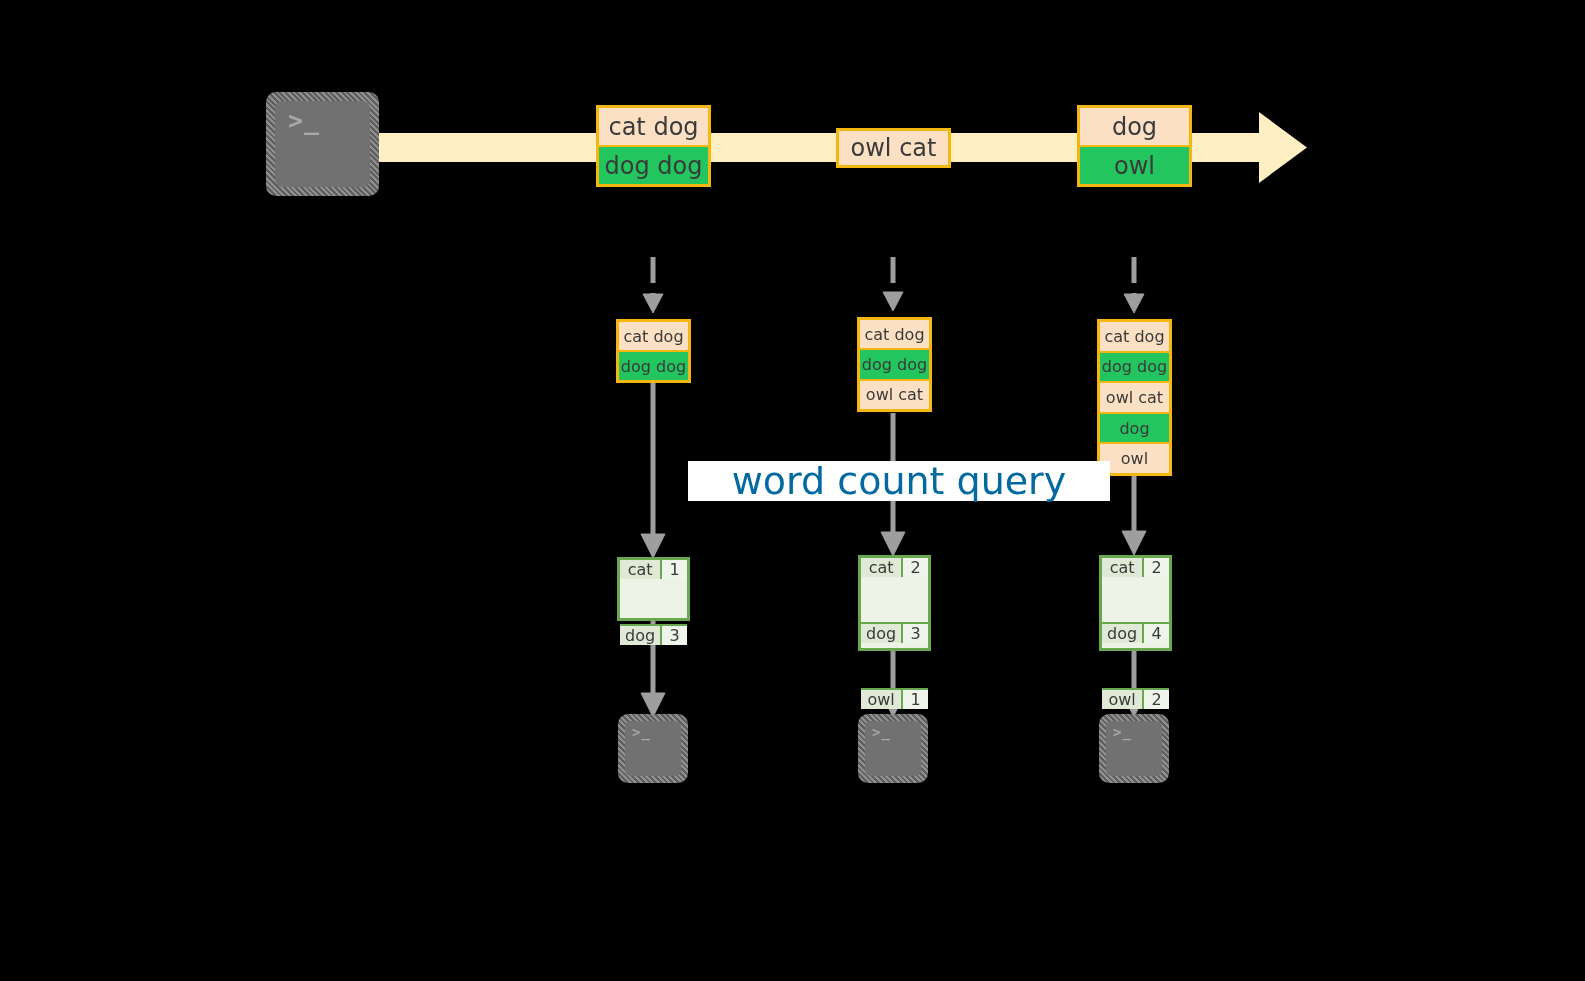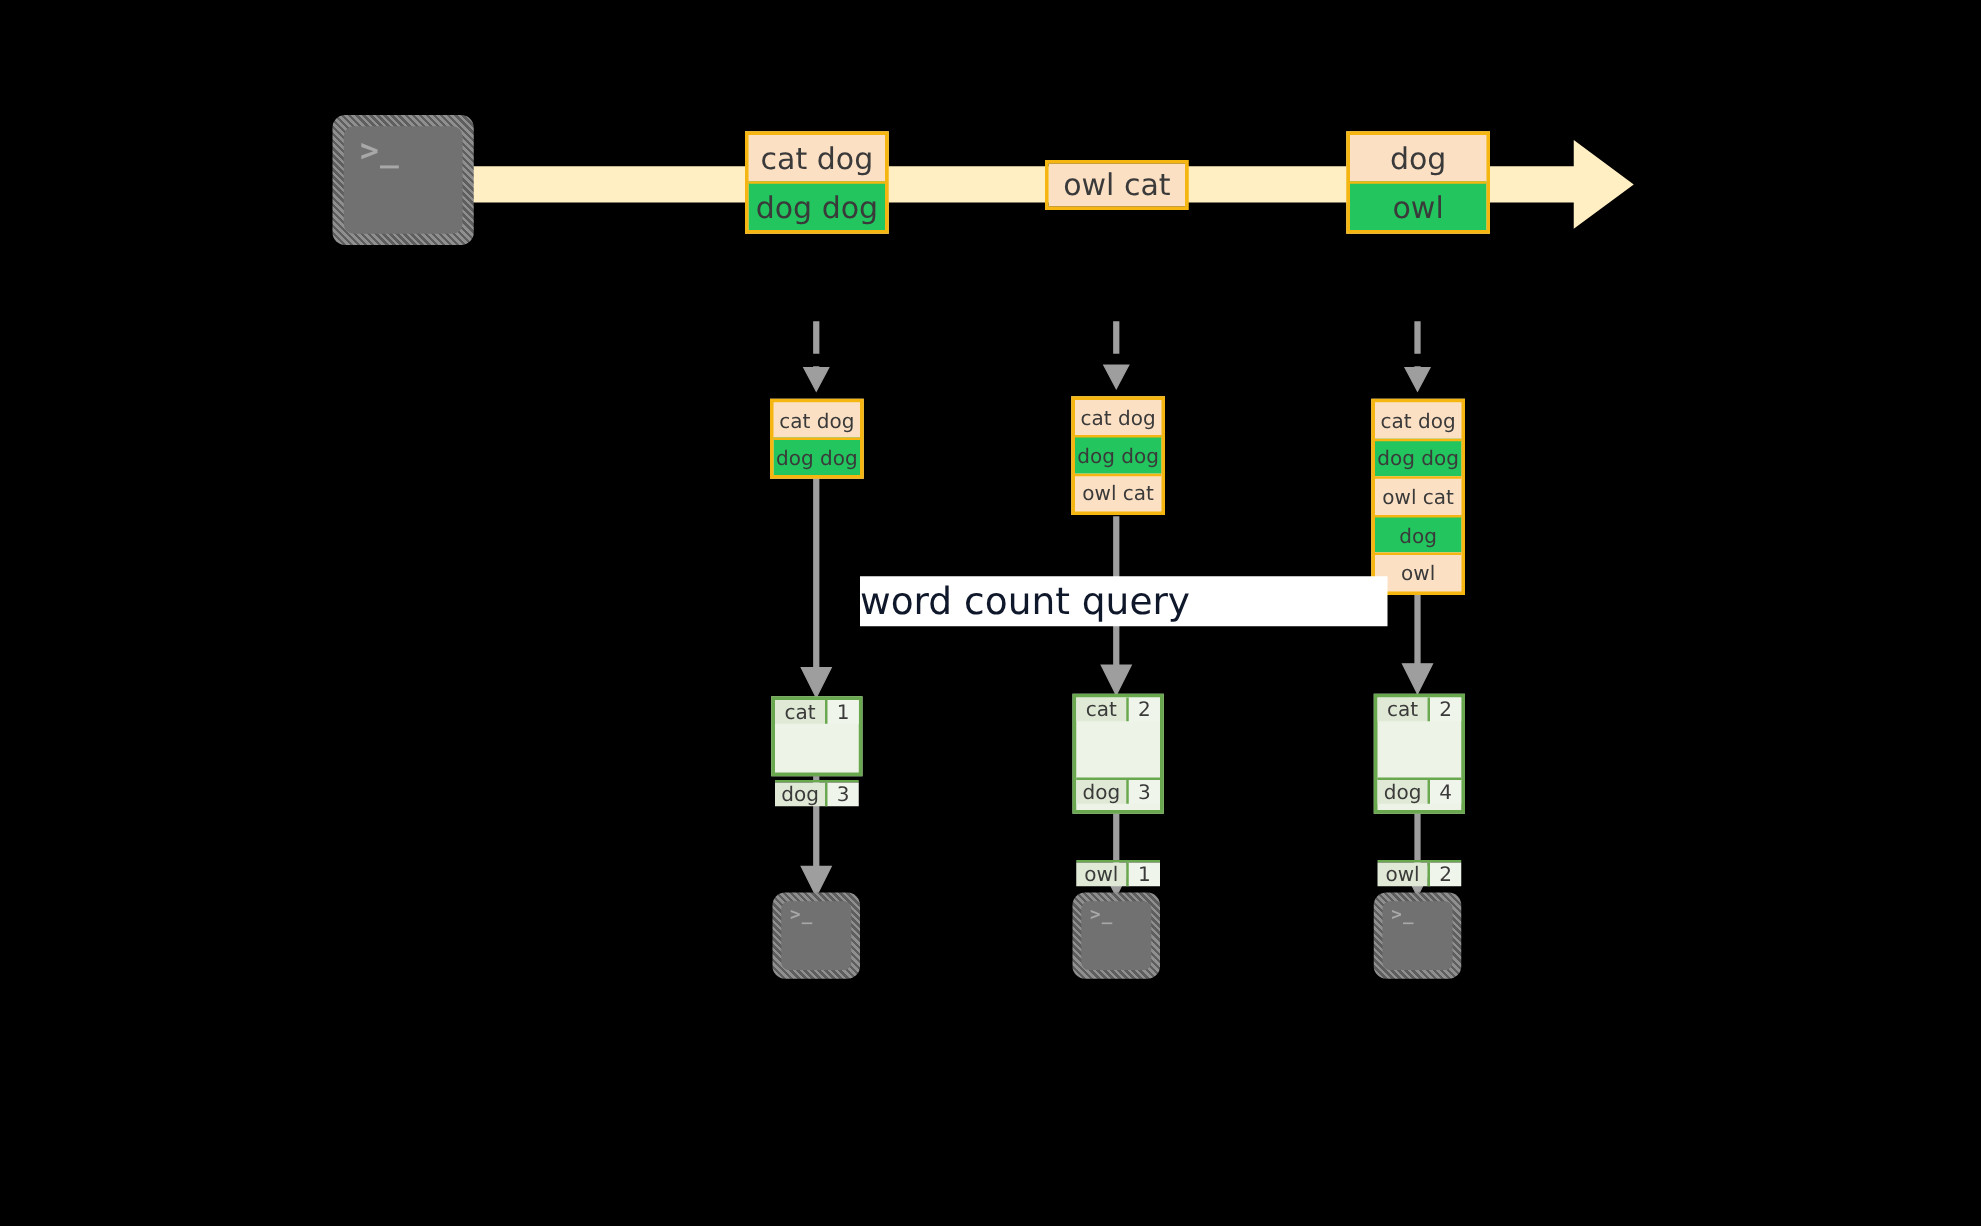--- a/index.html
+++ b/index.html
@@ -113,22 +113,23 @@
   }
   .res-cell.key { width: 60%; background: #DFE9D5; }
   .res-cell.val { width: 40%; background: #F0F5EB; border-left: 2px solid #6AA84F; }
 
   
   .query-band {
     position: absolute;
     background: #FFFFFF;
     display: flex;
     align-items: center;
-    color: #0f172a;
-    font-size: 30px;
+    justify-content: center;
+    color: #0369a1;
+    font-size: 38px;
     white-space: nowrap;
   }
 
   
   #arrows { position: absolute; left: 0; top: 0; pointer-events: none; }
   #streams { position: absolute; left: 0; top: 0; pointer-events: none; }
 </style>
 </head>
 <body>
 

